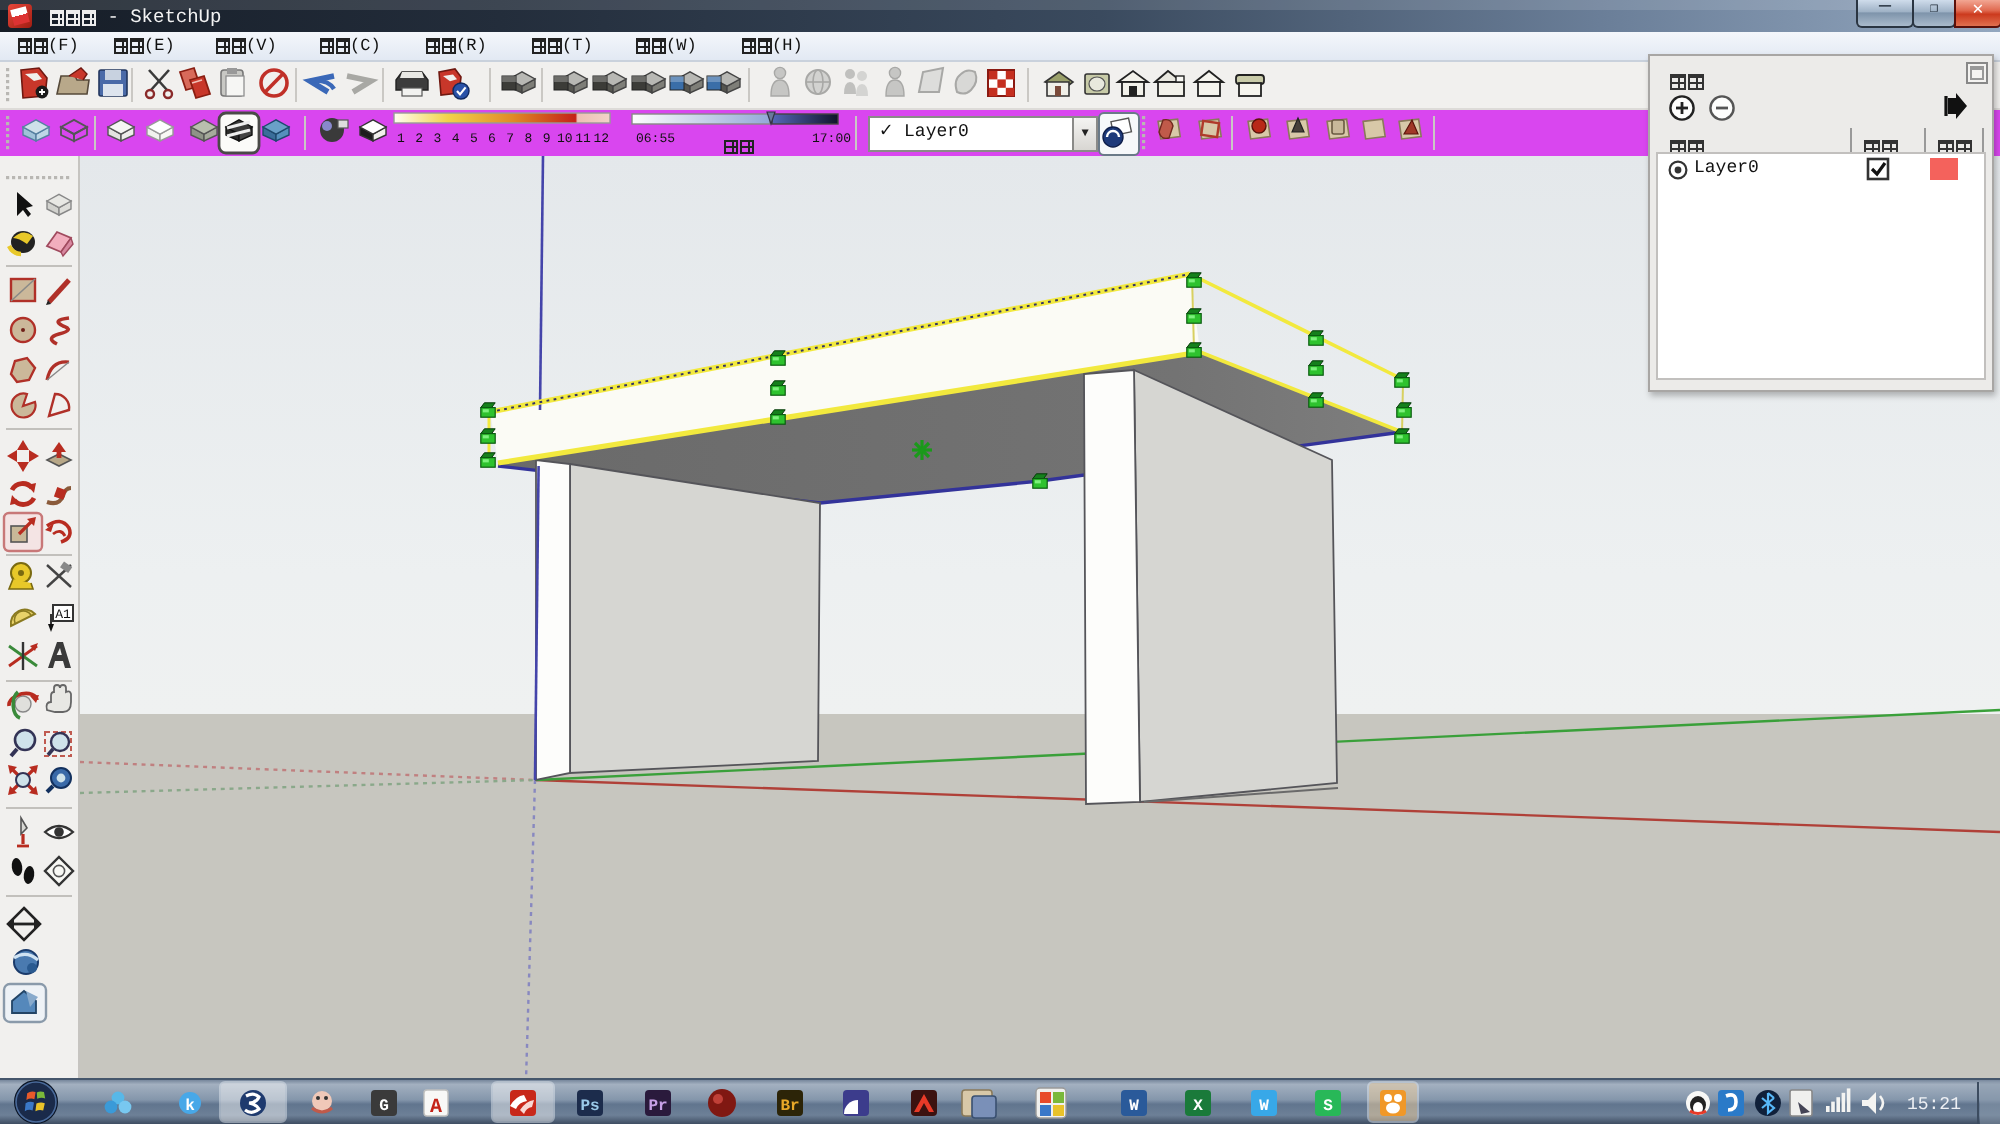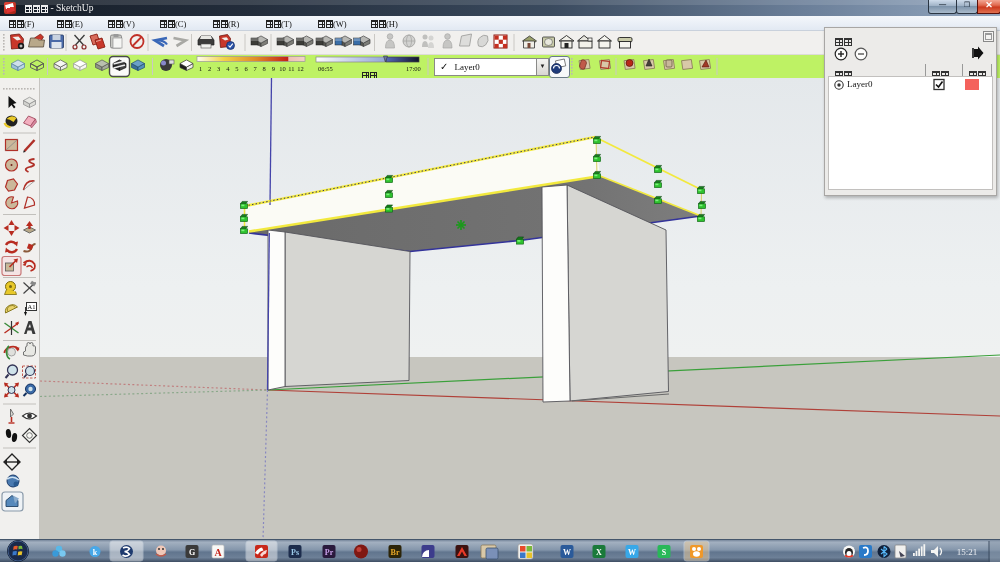--- a/index.html
+++ b/index.html
@@ -1,12 +1,12 @@
 <!DOCTYPE html>
-<html><head><meta charset="utf-8"><style>html,body{margin:0;padding:0}#stage{position:relative;width:1000px;height:562px;overflow:hidden;font-family:Liberation Serif, serif;background:#f1f0ee}.abs{position:absolute}</style></head><body>
+<html><head><meta charset="utf-8"><style>html,body{margin:0;padding:0}#stage{position:relative;width:1000px;height:562px;overflow:hidden;font-family:Liberation Mono, monospace;background:#f1f0ee}.abs{position:absolute}</style></head><body>
 <div id="stage">
     <div class="abs" style="left:0;top:0;width:1000px;height:16px;background:linear-gradient(90deg,#161d27 0%,#232d3b 25%,#3a4a5e 55%,#6a7e98 80%,#93a7bf 100%);">
       <div class="abs" style="left:0;top:0;width:1000px;height:5px;background:rgba(255,255,255,0.12);"></div>
       <div class="abs" style="left:4px;top:2px;width:12px;height:12px;background:linear-gradient(135deg,#e8473a,#a01d12);border-radius:2px;">
         <div class="abs" style="left:2px;top:2px;width:8px;height:8px;background:linear-gradient(180deg,#fff 0 45%,#d33 45% 100%);transform:rotate(-15deg);"></div>
       </div>
       <div class="abs" style="left:24px;top:3px;height:11px;color:#f2f2f2;font-size:9.5px;line-height:11px;"><span style="display:inline-block;width:7px;height:8px;margin:0px 0.5px 0 0.5px;vertical-align:middle;background:repeating-linear-gradient(0deg,#ededed 0 1px,transparent 1px 3px),repeating-linear-gradient(90deg,#ededed 0 1px,transparent 1px 4px);outline:1px solid #ededed;outline-offset:-1px;"></span><span style="display:inline-block;width:7px;height:8px;margin:0px 0.5px 0 0.5px;vertical-align:middle;background:repeating-linear-gradient(0deg,#ededed 0 1px,transparent 1px 3px),repeating-linear-gradient(90deg,#ededed 0 1px,transparent 1px 4px);outline:1px solid #ededed;outline-offset:-1px;"></span><span style="display:inline-block;width:7px;height:8px;margin:0px 0.5px 0 0.5px;vertical-align:middle;background:repeating-linear-gradient(0deg,#ededed 0 1px,transparent 1px 3px),repeating-linear-gradient(90deg,#ededed 0 1px,transparent 1px 4px);outline:1px solid #ededed;outline-offset:-1px;"></span><span style="vertical-align:middle;"> - SketchUp</span></div>
       <div class="abs" style="left:928px;top:0;width:27px;height:13px;background:linear-gradient(180deg,#cfdceb 0%,#9fb2c6 45%,#7e94ab 50%,#a9bacb 100%);border:1px solid #2a3542;border-top:none;border-radius:0 0 3px 3px;color:#1c2733;font-size:10px;text-align:center;line-height:10px;">─</div>
       <div class="abs" style="left:956px;top:0;width:20px;height:13px;background:linear-gradient(180deg,#cfdceb 0%,#9fb2c6 45%,#7e94ab 50%,#a9bacb 100%);border:1px solid #2a3542;border-top:none;border-radius:0 0 3px 3px;color:#1c2733;font-size:7px;text-align:center;line-height:11px;">❐</div>
       <div class="abs" style="left:977px;top:0;width:22px;height:13px;background:linear-gradient(180deg,#f2a693 0%,#e06a50 40%,#cc3a1e 55%,#e0704f 100%);border:1px solid #5a100a;border-top:none;border-radius:0 0 3px 0;color:#fff;font-size:9px;font-weight:bold;text-align:center;line-height:11px;">✕</div>
@@ -128,21 +128,21 @@
         <rect x="564.5" y="12" width="4" height="5" fill="#222"></rect>
         <polygon points="577.5,10 584,4.5 591,10" fill="#e8e7df" stroke="#222" stroke-width="0.9"></polygon>
         <rect x="579" y="10" width="13" height="7" fill="#f2f1ea" stroke="#222" stroke-width="0.9"></rect>
         <rect x="588" y="7" width="4" height="3" fill="#f8f8f4" stroke="#222" stroke-width="0.7"></rect>
         <polygon points="597.5,10 604.5,4.5 611.5,10" fill="#f5f4ee" stroke="#222" stroke-width="0.9"></polygon>
         <rect x="599.0" y="10" width="11" height="7" fill="#f5f4ee" stroke="#222" stroke-width="0.9"></rect>
         <rect x="618" y="6.5" width="14" height="4.5" rx="1.5" fill="#c9cba9" stroke="#222" stroke-width="0.9"></rect>
         <rect x="619.5" y="10.5" width="11" height="6.5" fill="#f5f4ee" stroke="#222" stroke-width="0.9"></rect>
       </svg>
     </div>
-    <div class="abs" style="left:0;top:54px;width:1000px;height:23px;background:#bef264;border-top:1px solid #dddbd8;border-bottom:1px solid #b5b3af;">
+    <div class="abs" style="left:0;top:54px;width:1000px;height:23px;background:#d946ef;border-top:1px solid #dddbd8;border-bottom:1px solid #b5b3af;">
       <svg width="1000" height="23" style="position:absolute;left:0;top:0">
         <g fill="#b9b7b3">
           <rect x="3" y="3" width="1.6" height="1.6"></rect>
           <rect x="3" y="6" width="1.6" height="1.6"></rect>
           <rect x="3" y="9" width="1.6" height="1.6"></rect>
           <rect x="3" y="12" width="1.6" height="1.6"></rect>
           <rect x="3" y="15" width="1.6" height="1.6"></rect>
           <rect x="3" y="18" width="1.6" height="1.6"></rect>
         </g>
         <line x1="47.5" y1="3" x2="47.5" y2="20" stroke="#cac8c4" stroke-width="1"></line>

